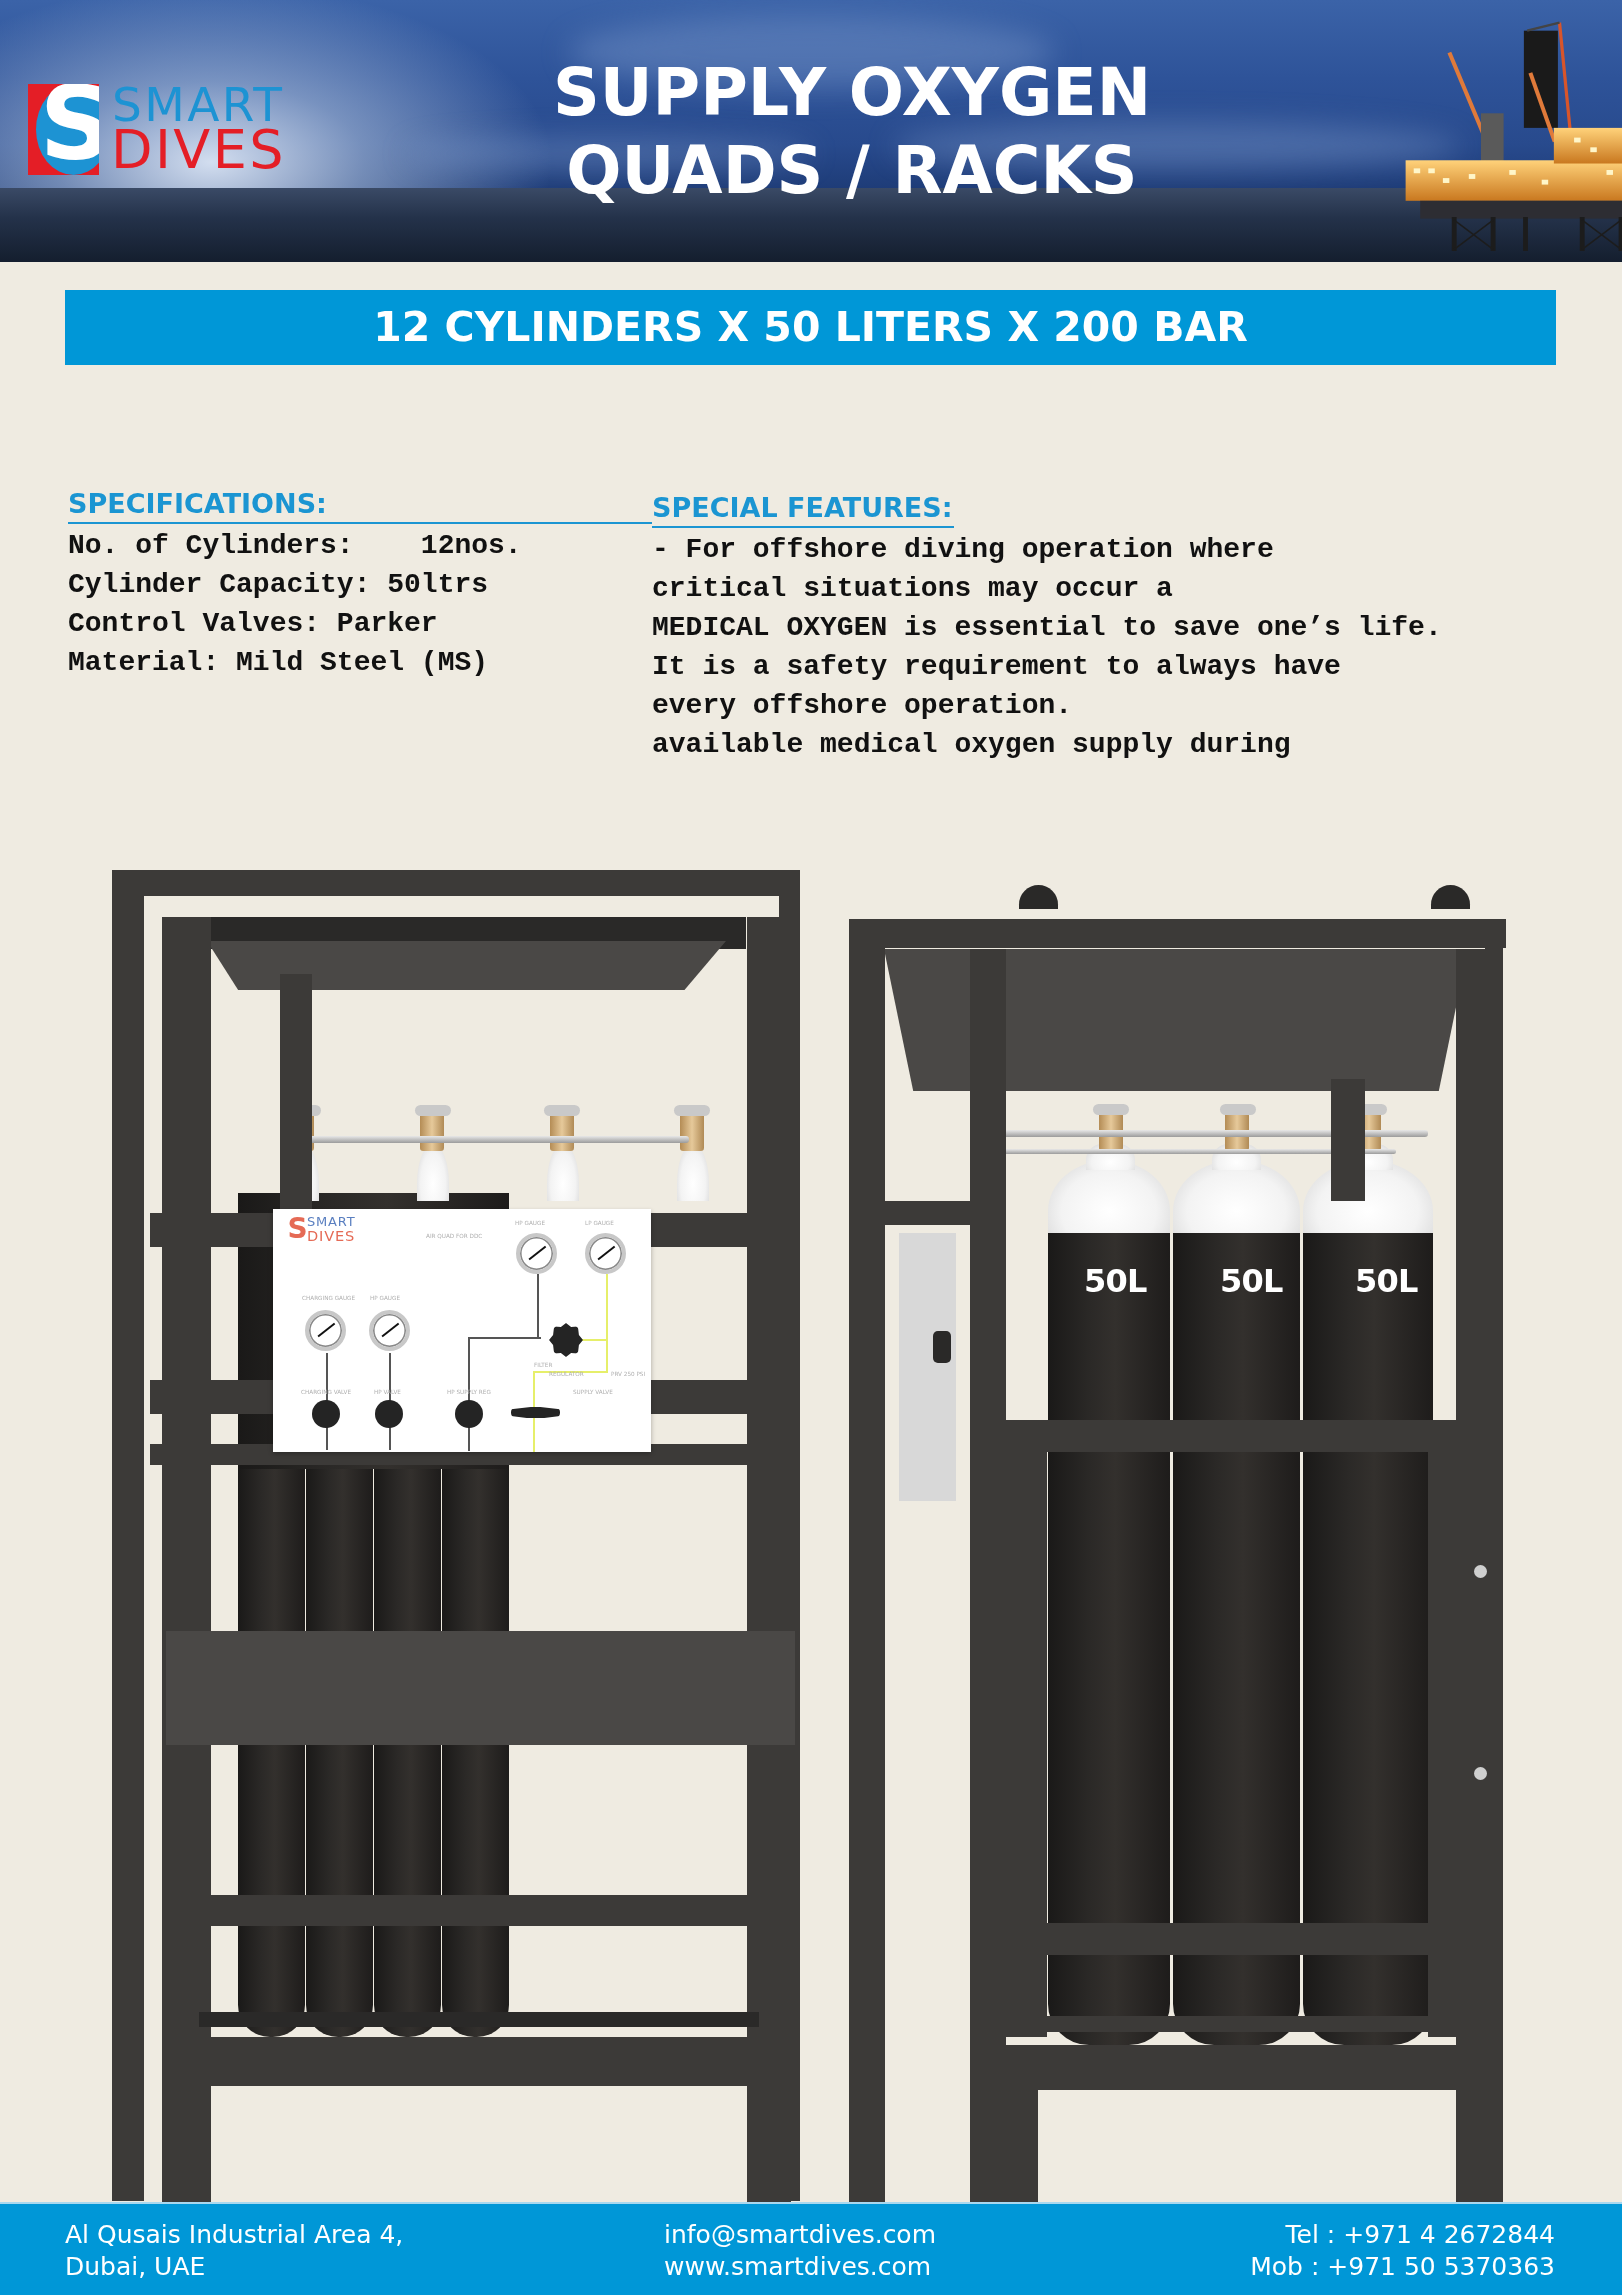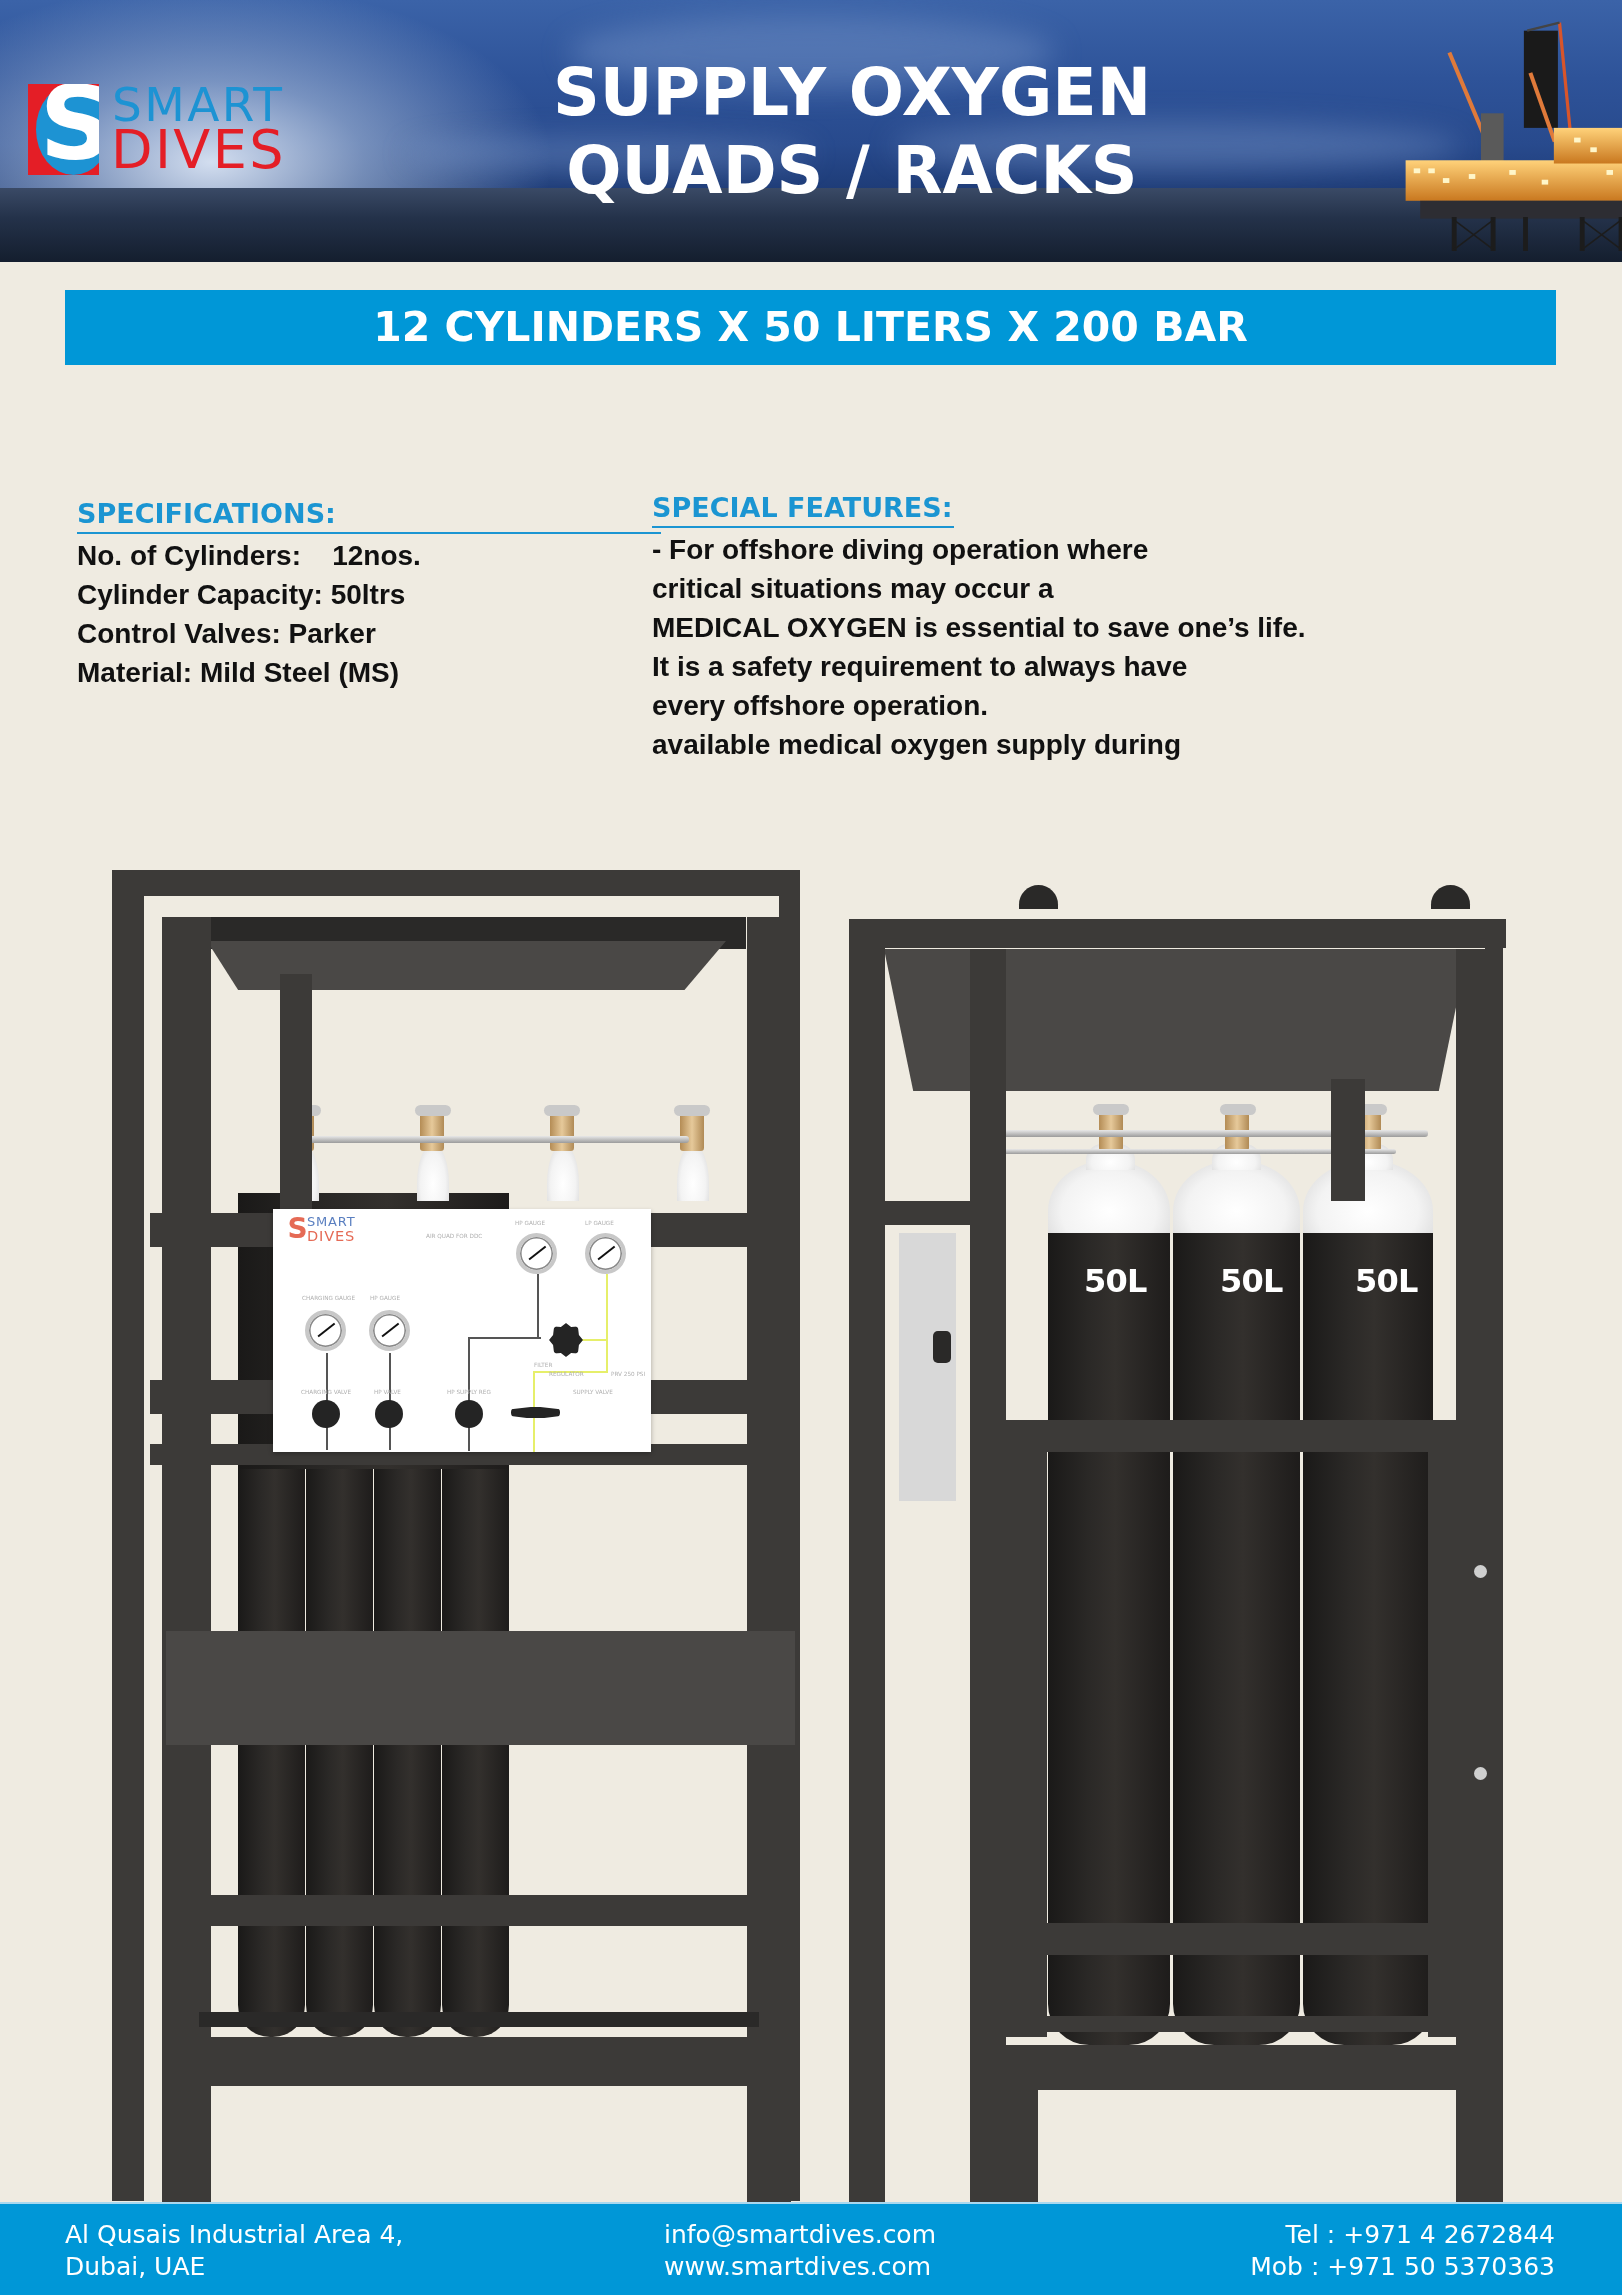--- a/index.html
+++ b/index.html
@@ -27,26 +27,26 @@
 
   
   .rig { position: absolute; left: 1347px; top: 8px; width: 276px; height: 243px; }
 
   
   .spec-bar { position: absolute; left: 65px; top: 290px; width: 1491px; height: 75px; background: #0097d7;
     color: #ffffff; text-align: center; font-family: "DejaVu Sans", sans-serif; font-weight: bold; font-size: 41px; line-height: 75px; }
   .intro { position: absolute; left: 162px; top: 375px; width: 1298px; text-align: center;
     font-family: "DejaVu Sans", sans-serif; font-weight: bold; font-size: 30px; line-height: 39px; color: #111111; }
 
-  .col-left { position: absolute; left: 68px; top: 496px; width: 584px; margin-left: 9px; }
+  .col-left { position: absolute; left: 68px; top: 486px; width: 584px; }
   .col-right { position: absolute; left: 652px; top: 490px; width: 811px; }
   .sec-head { font-family: "DejaVu Sans", sans-serif; font-weight: bold; font-size: 27px; color: #1b95d2; line-height: 36px; border-bottom: 2.4px solid #1b95d2; }
   .col-left .sec-head { width: 584px; }
   .col-right .sec-head { display: inline-block; padding-right: 1.6px; }
-  .spec-line, .feat-line { font-family: Liberation Sans, sans-serif; font-weight: bold; font-size: 28px; line-height: 39px; color: #111111; white-space: pre; }
+  .spec-line, .feat-line { font-family: Liberation Mono, monospace; font-weight: bold; font-size: 28px; line-height: 39px; color: #111111; white-space: pre; }
   .spec-lines { margin-top: 1.6px; }
 
   
   .product { position: absolute; left: 0; top: 844px; width: 1623px; height: 1331px; }
   .steel { background: #3c3a38; }
   .steel-l { background: #4a4846; }
   .steel-d { background: #2a2928; }
   .abs { position: absolute; }
   .cyl { position: absolute; background: linear-gradient(90deg, #1a1918 0%, #2b2927 35%, #33302d 55%, #1e1c1b 100%); border-radius: 0 0 32px 32px; }
   .cyl-top { position: absolute; background: radial-gradient(ellipse at 50% 70%, #ffffff 0%, #f3f3f3 55%, #cfcfcf 100%); border-radius: 50% 50% 0 0 / 70% 70% 0 0; }

